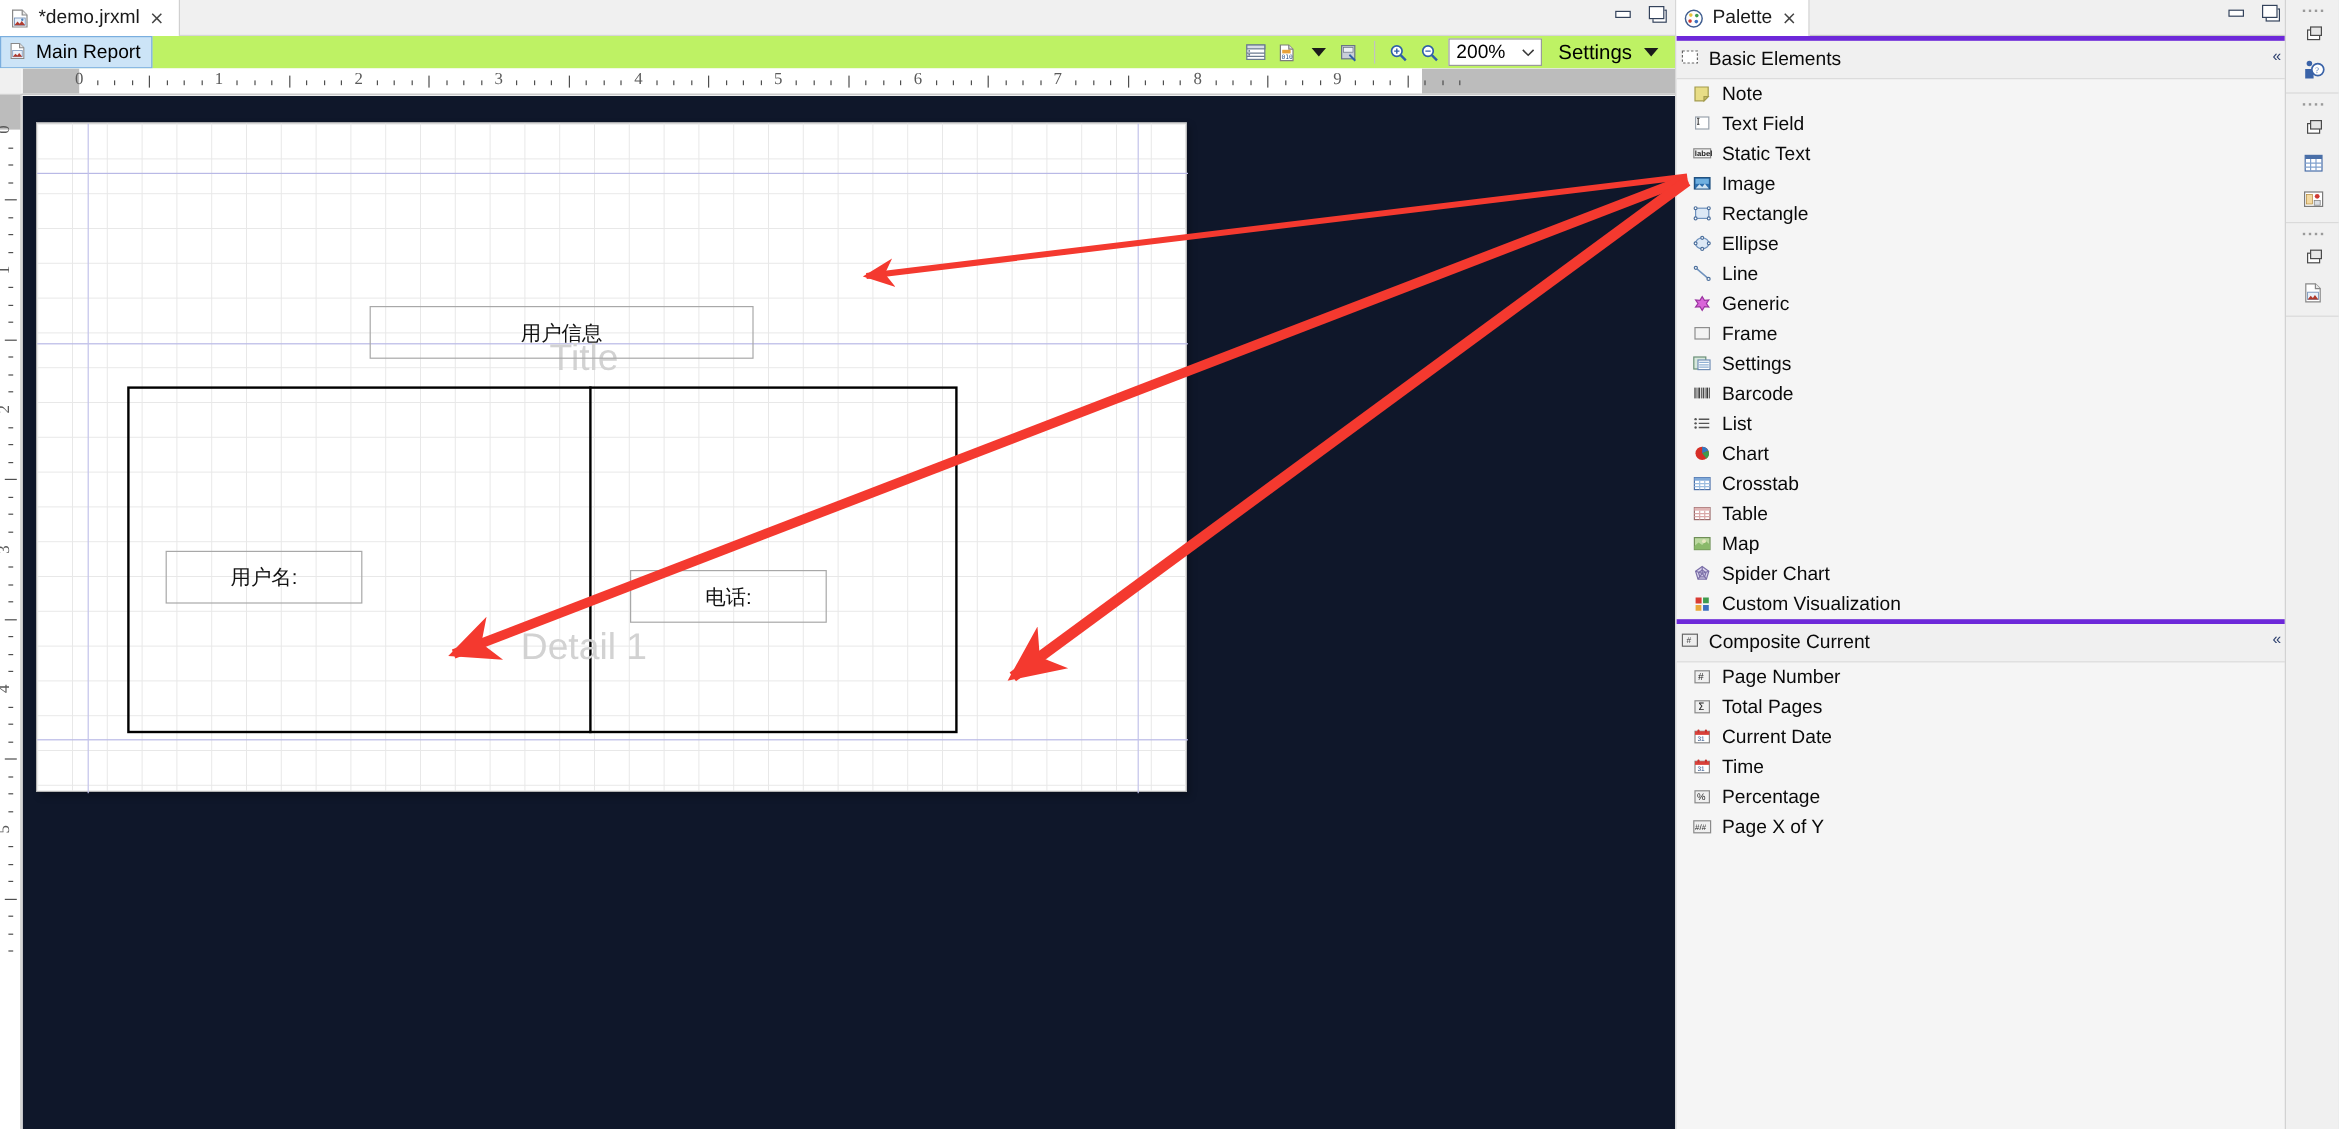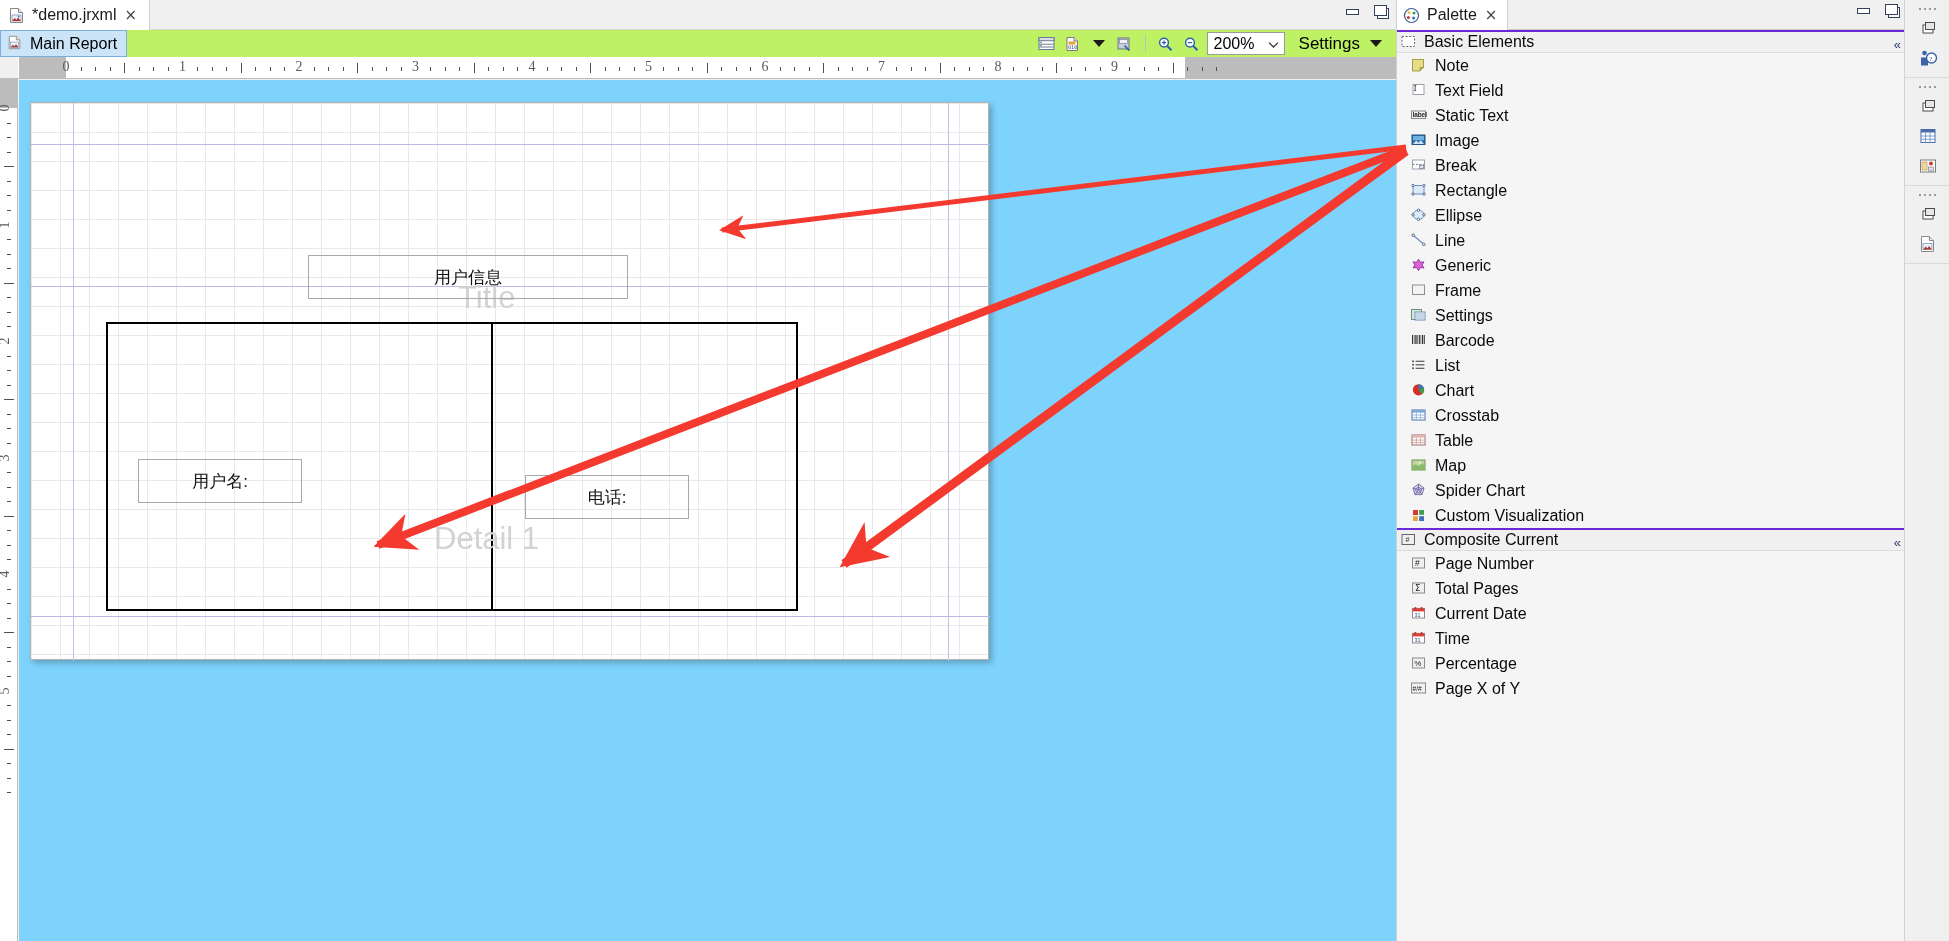--- a/index.html
+++ b/index.html
@@ -127,21 +127,21 @@
     position: absolute; left: 1px; font-size: 14px; color: #5a5a5a;
     transform: translateY(-50%) rotate(-90deg);
     font-family: "Liberation Serif", serif;
   }
   #vruler .vtick { position: absolute; background: #4f4f4f; }
 
   
   #canvas {
     position: absolute; left: 19px; top: 80px;
     width: 1377px; height: 861px;
-    background: #7dd3fc; overflow: hidden;
+    background: #0f172a; overflow: hidden;
   }
   #page {
     position: absolute; left: 11px; top: 22px;
     width: 959px; height: 558px;
     background: #ffffff;
     border: 1px solid #b4b4b4;
     box-shadow: 3px 3px 6px rgba(0,0,0,0.25);
   }
   #grid {
     position: absolute; inset: 0;
@@ -188,23 +188,23 @@
     position: absolute; left: 0; top: 0; width: 508px; height: 30px;
     background: #f0f0f0; border-bottom: 1px solid #c8c8c8;
   }
   .pal-tab {
     position: absolute; left: 0; top: 0; height: 30px; padding: 0 8px 0 6px;
     display: flex; align-items: center; gap: 6px;
     background: #ffffff; border-right: 1px solid #d0d0d0;
     font-size: 16px; color: #1a1a1a;
   }
   .pal-section {
-    position: relative; height: 23px; display: flex; align-items: center;
+    position: relative; height: 36px; display: flex; align-items: center;
     gap: 5px; padding-left: 4px;
-    background: #f0f0f0; border-top: 2px solid #6d28d9;
+    background: #f0f0f0; border-top: 4px solid #6d28d9;
     border-bottom: 1px solid #dcdcdc;
     font-size: 16px; color: #0a0a0a;
   }
   .pal-section .collapse {
     position: absolute; right: 6px; top: 5px;
     font-size: 13px; color: #2c3f6e; letter-spacing: -2px;
   }
   .pal-item {
     height: 25px; display: flex; align-items: center; gap: 7px;
     padding-left: 13px; font-size: 16px; color: #0a0a0a; cursor: pointer;
@@ -548,28 +548,20 @@
         <div class="pal-item">
           <span class="ic"><svg width="17" height="16" viewBox="0 0 17 16">
               <rect x="2" y="3" width="13" height="9.5" fill="#2e6fae" stroke="#22527f"></rect>
               <rect x="3" y="4" width="11" height="4.2" fill="#6fb0e0"></rect>
               <path d="M3 12l3.2-3.4 2.3 2.2 2.2-2.6L14 12z" fill="#cfe4f2"></path>
             </svg></span>
           <span>Image</span>
         </div>
         <div class="pal-item">
           <span class="ic"><svg width="17" height="16" viewBox="0 0 17 16">
-              <rect x="2.5" y="3" width="12" height="9" fill="#fff" stroke="#9aa3ad"></rect>
-              <line x1="2.5" y1="7.4" x2="14.5" y2="7.4" stroke="#6b7b90" stroke-dasharray="2 1.5"></line>
-              <rect x="9.5" y="8.2" width="4" height="3.2" fill="#dfe6ee" stroke="#6b7b90" stroke-width=".7"></rect>
-            </svg></span>
-          <span>Break</span>
-        </div>
-        <div class="pal-item">
-          <span class="ic"><svg width="17" height="16" viewBox="0 0 17 16">
               <rect x="3" y="3.5" width="11" height="8.5" fill="#dce8f5" stroke="#6f92bd"></rect>
               <circle cx="3" cy="3.5" r="1.2" fill="#fff" stroke="#4c6f9c"></circle>
               <circle cx="14" cy="3.5" r="1.2" fill="#fff" stroke="#4c6f9c"></circle>
               <circle cx="3" cy="12" r="1.2" fill="#fff" stroke="#4c6f9c"></circle>
               <circle cx="14" cy="12" r="1.2" fill="#fff" stroke="#4c6f9c"></circle>
             </svg></span>
           <span>Rectangle</span>
         </div>
         <div class="pal-item">
           <span class="ic"><svg width="17" height="16" viewBox="0 0 17 16">

